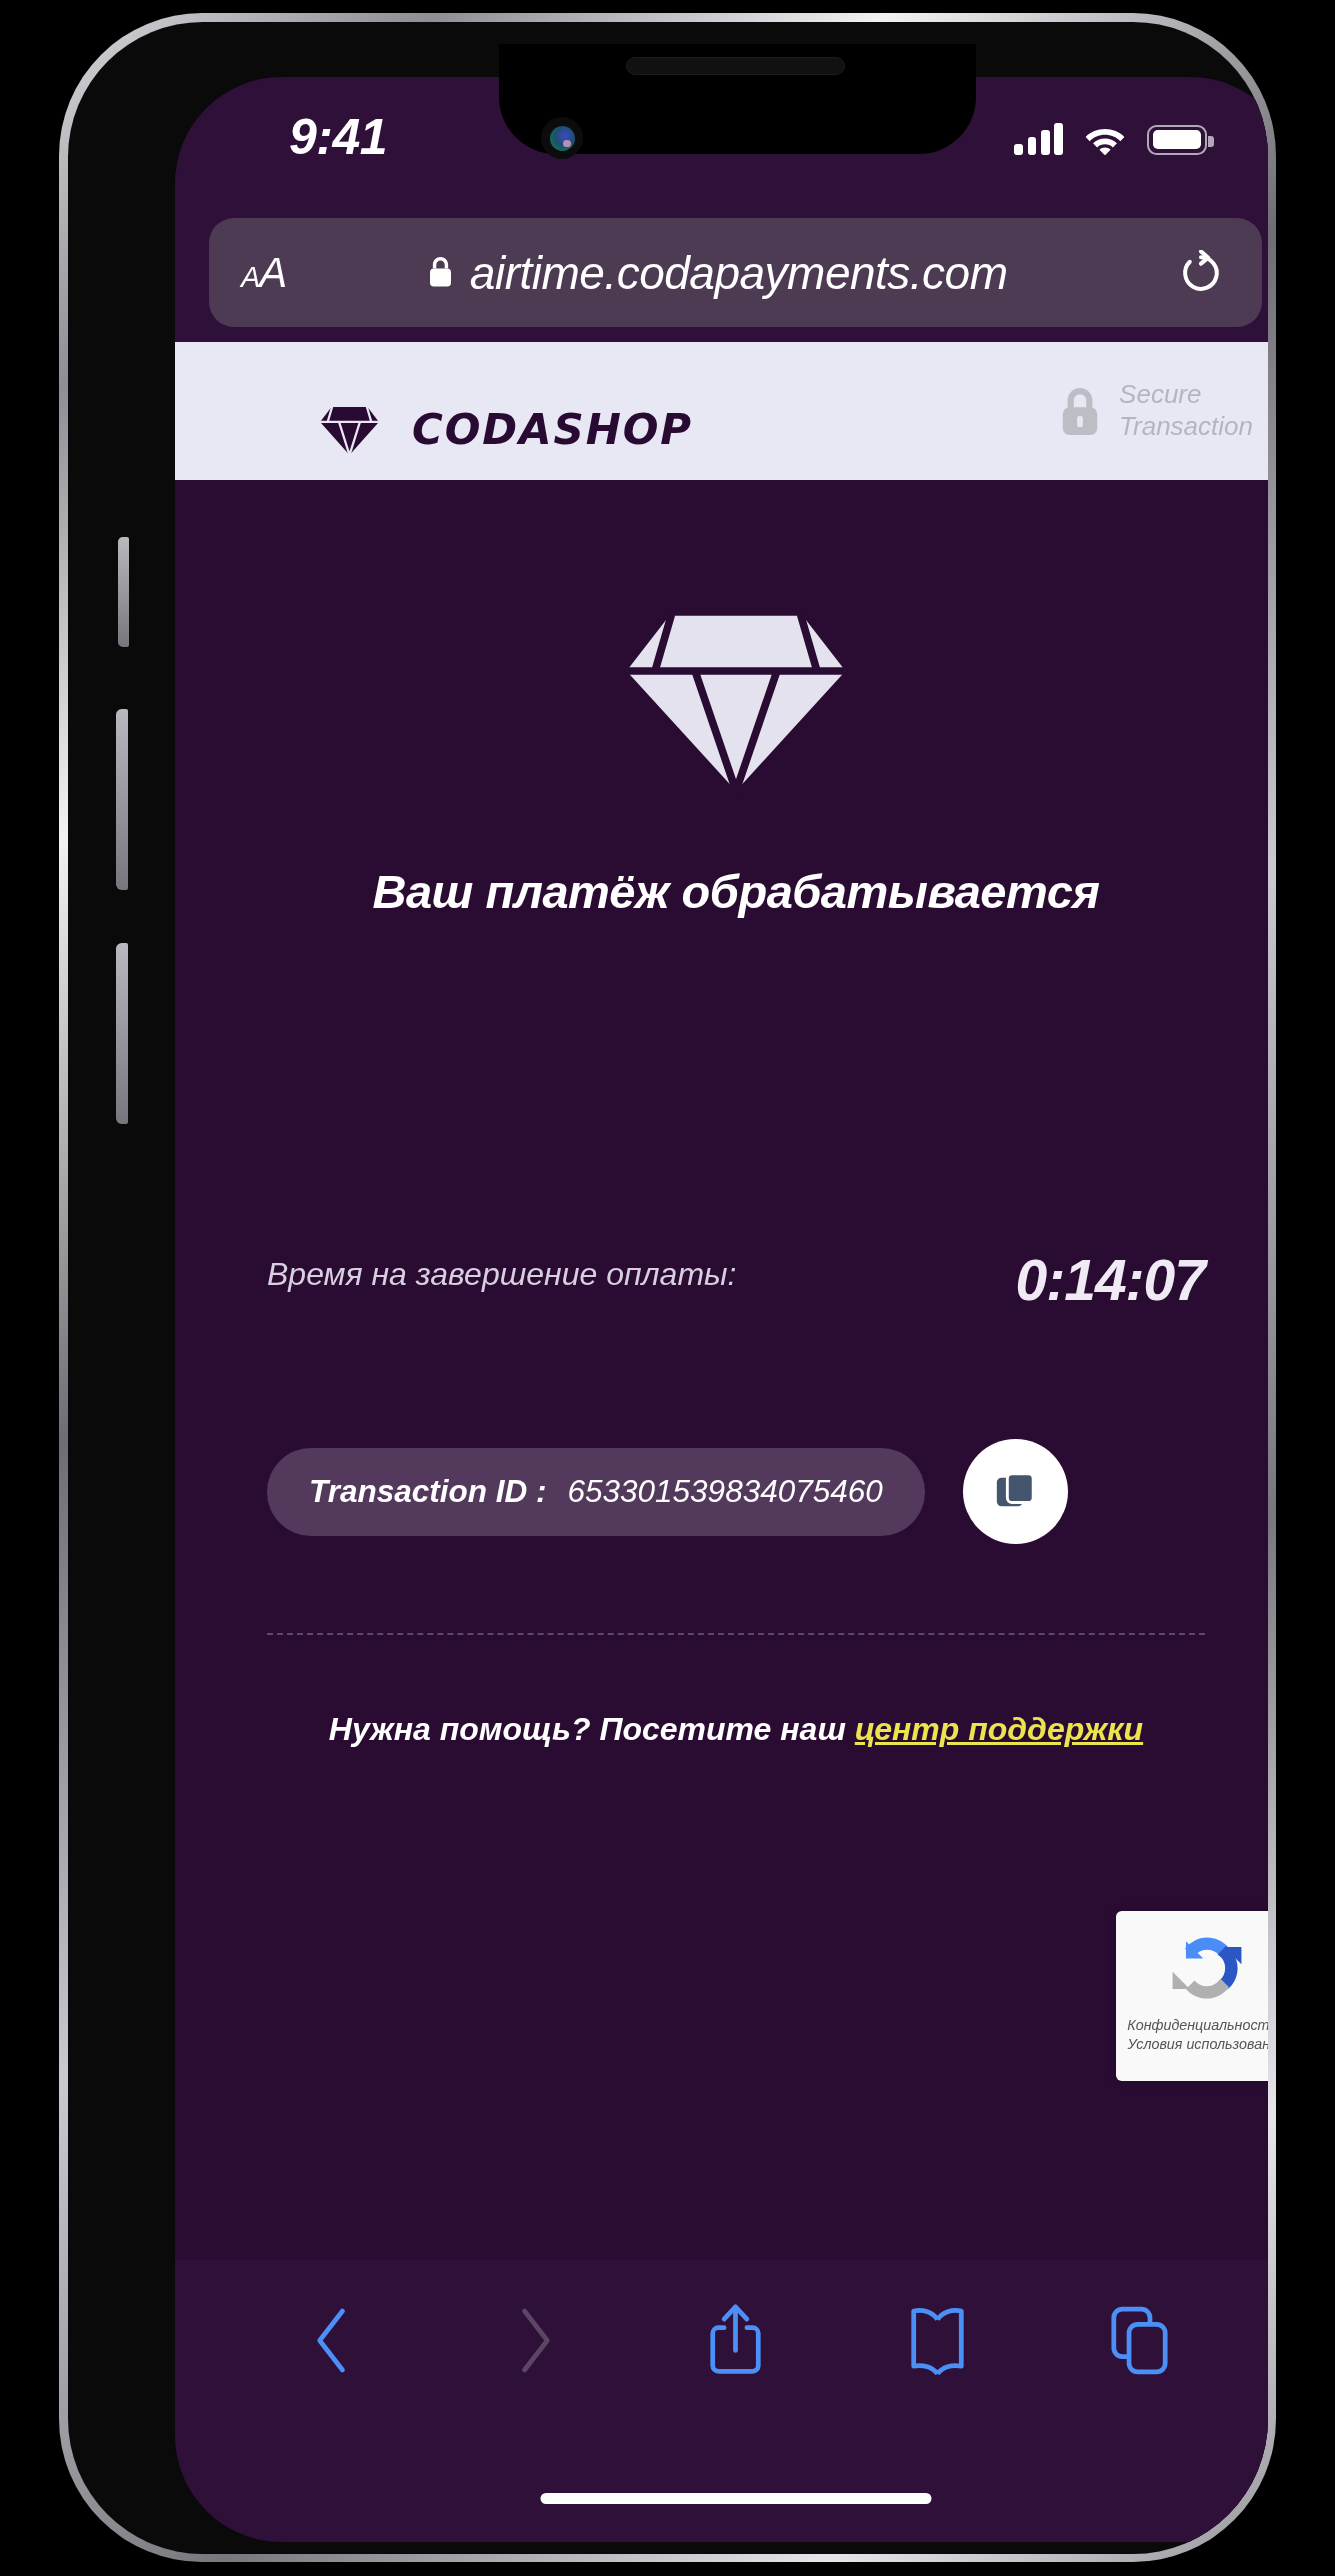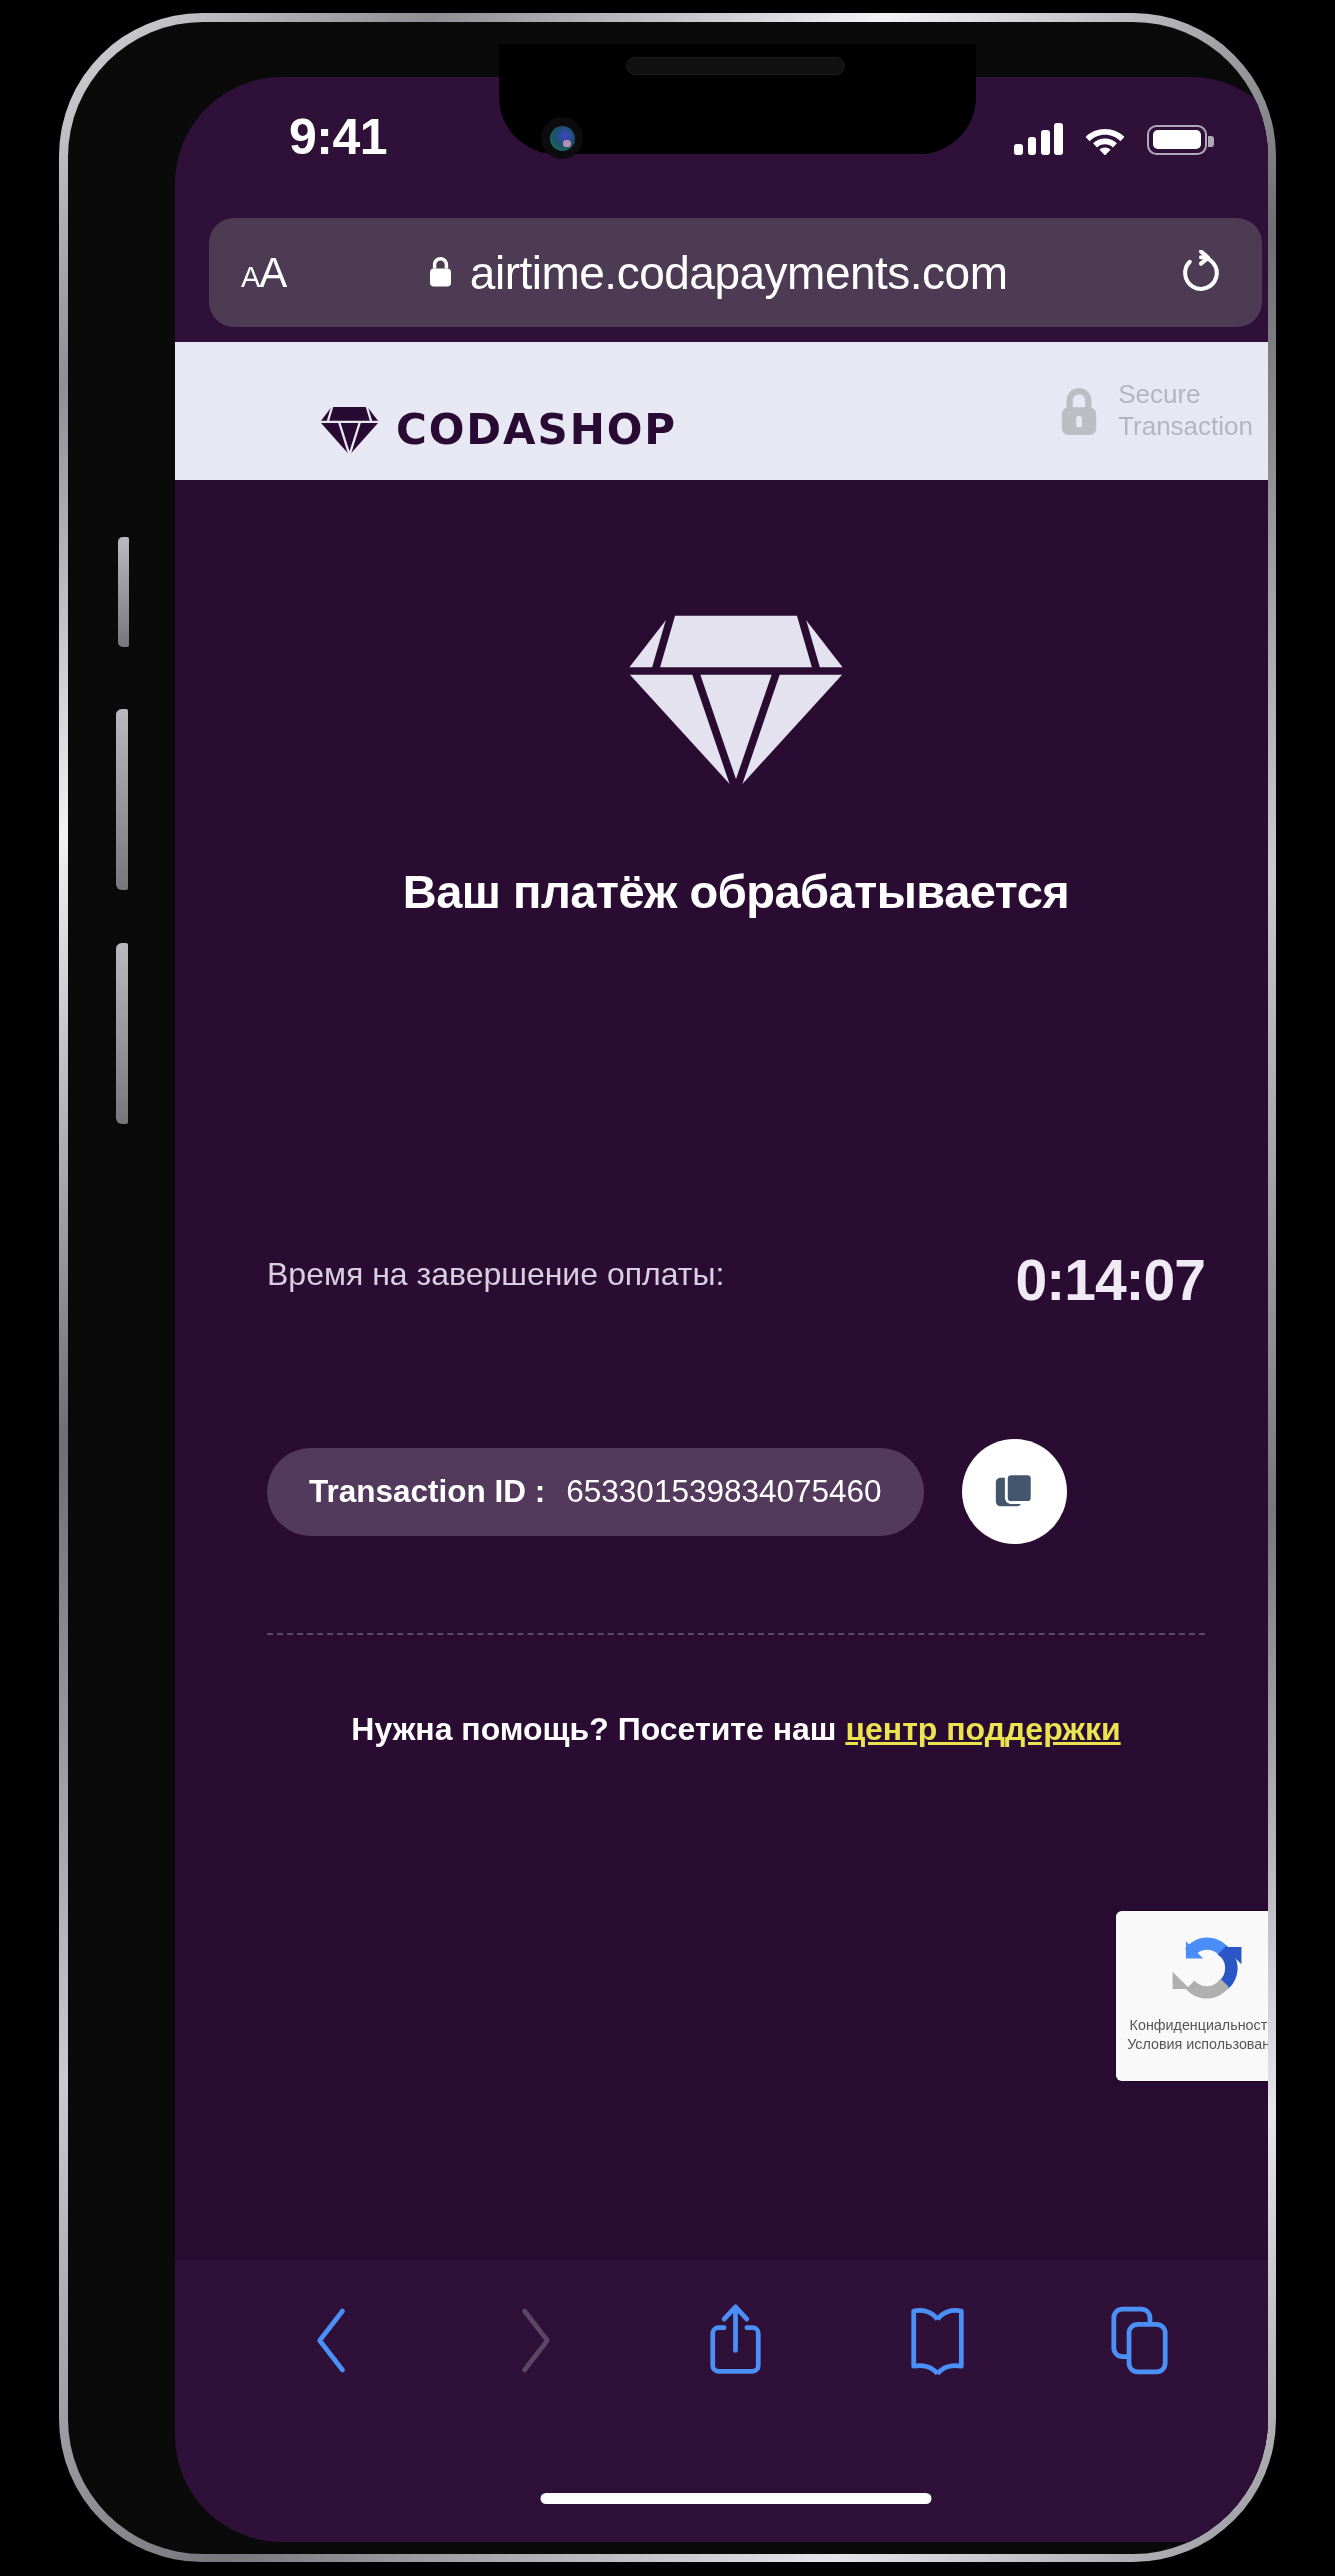--- a/index.html
+++ b/index.html
@@ -19,20 +19,21 @@
     background: linear-gradient(135deg,#d8d8dc 0%,#8e8e94 10%,#f2f2f5 22%,#6d6d73 38%,#c9c9cf 55%,#77777d 72%,#e6e6ea 88%,#95959b 100%);
     padding: 8.6px;
   }
   #device-body {
     position: absolute;
     left: 68px; top: 22px;
     width: 1200px; height: 2532px;
     border-radius: 135px;
     background: #0a0a0a;
     overflow: hidden;
+    font-style: italic;
   }
   #screen {
     position: absolute;
     left: 107px; top: 55px;
     width: 1122px; height: 2465px;
     border-radius: 107px;
     overflow: hidden;
     background: #2a0c33;
   }
 
@@ -143,21 +144,21 @@
     position:absolute; left:0; top:265px;
     width:1122px; height:1918px;
     background:#2a0c33;
     overflow:hidden;
   }
   #site-header{
     height:138px; background:#e8e8f4;
     display:flex; align-items:center; justify-content:space-between;
     padding:0 44px 0 145px;
   }
-  #brand{ display:flex; align-items:center; gap:17px;margin-top:36px;}
+  #brand{ display:flex; align-items:center; gap:33px;margin-top:36px;}
   #brand-logo{ width:59px; height:55px;}
   #brand-name{
     font-size:42px; font-weight:900; color:#280a33; letter-spacing:1.9px;
     font-family:"DejaVu Sans", sans-serif;
   }
   #secure-badge{ display:flex; align-items:center; gap:17px; opacity:.55;}
   #secure-lock{ width:44px; height:50px; position:relative;}
   #secure-text{ font-size:26px; line-height:1.22; color:#8c8c93;}
 
   #content{ position:relative; height:1779px; }

